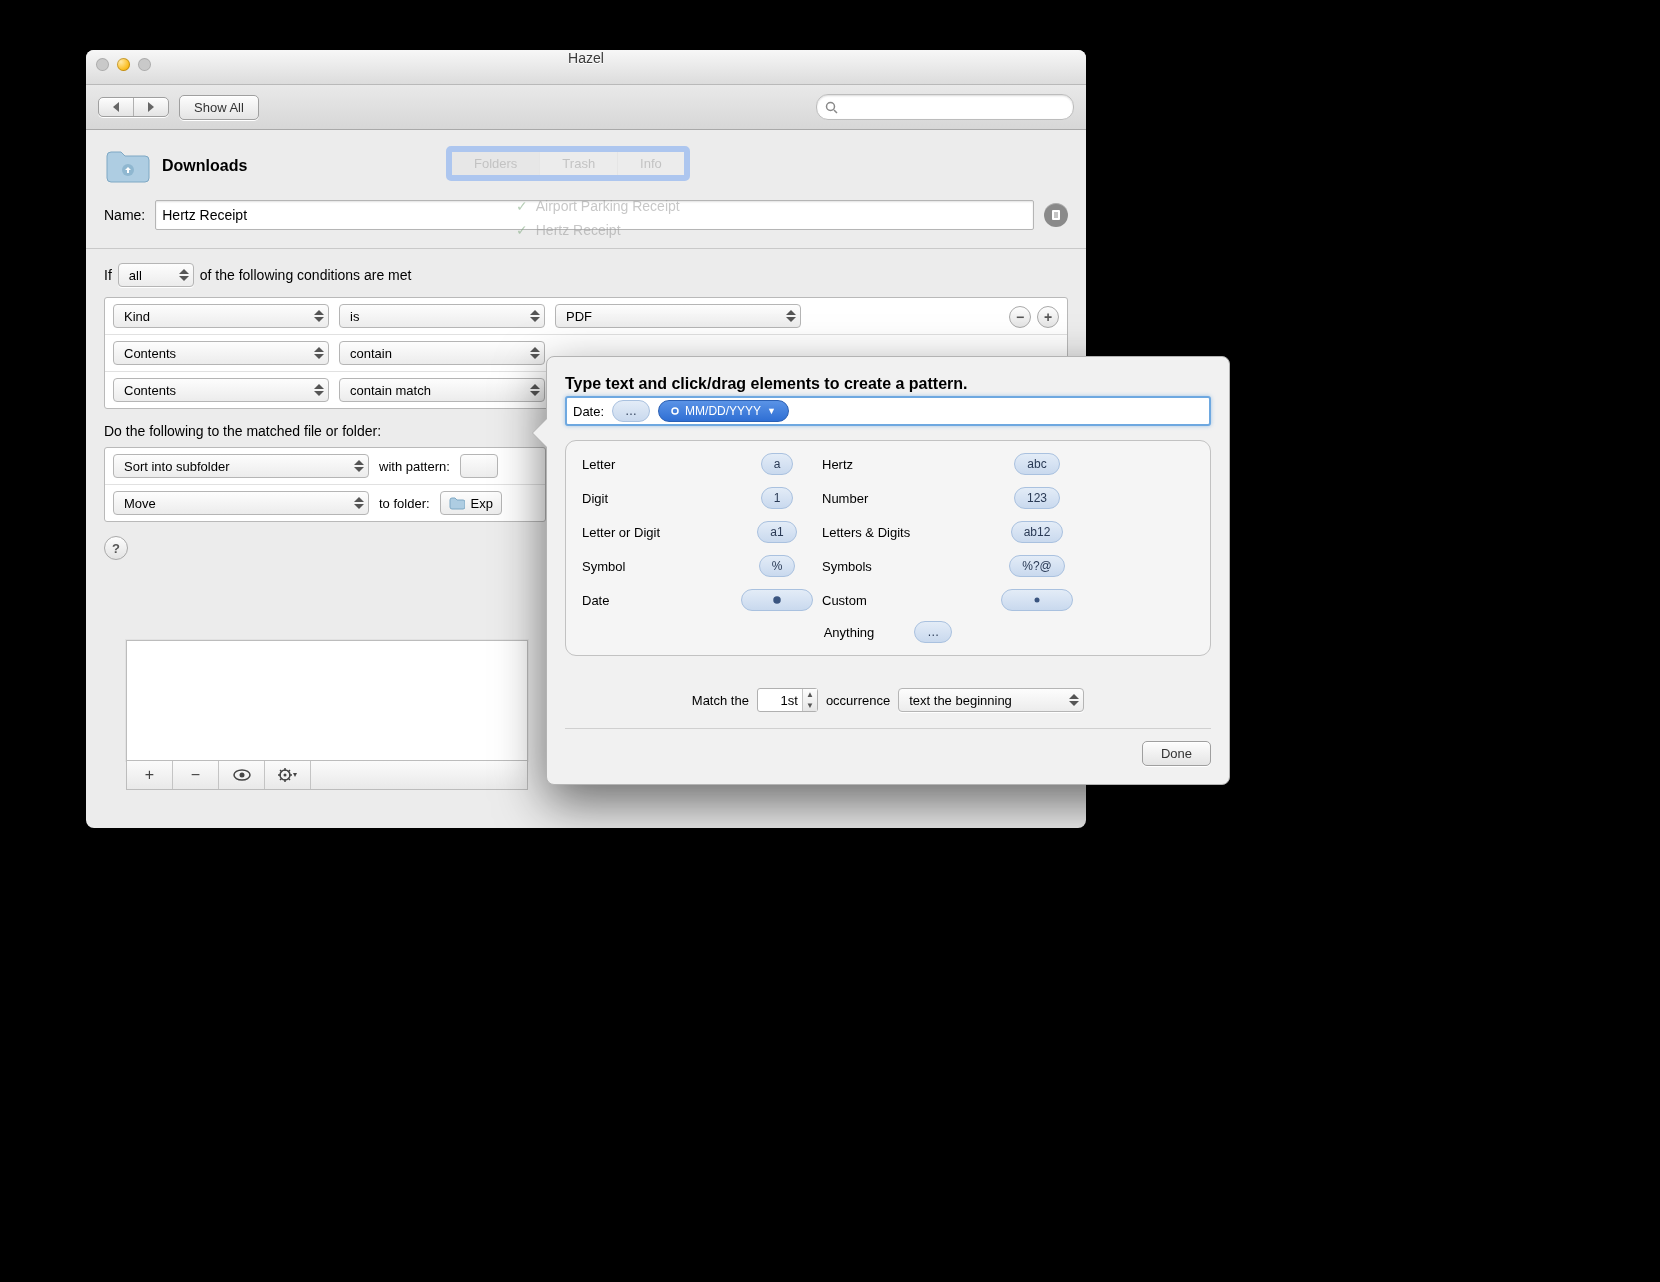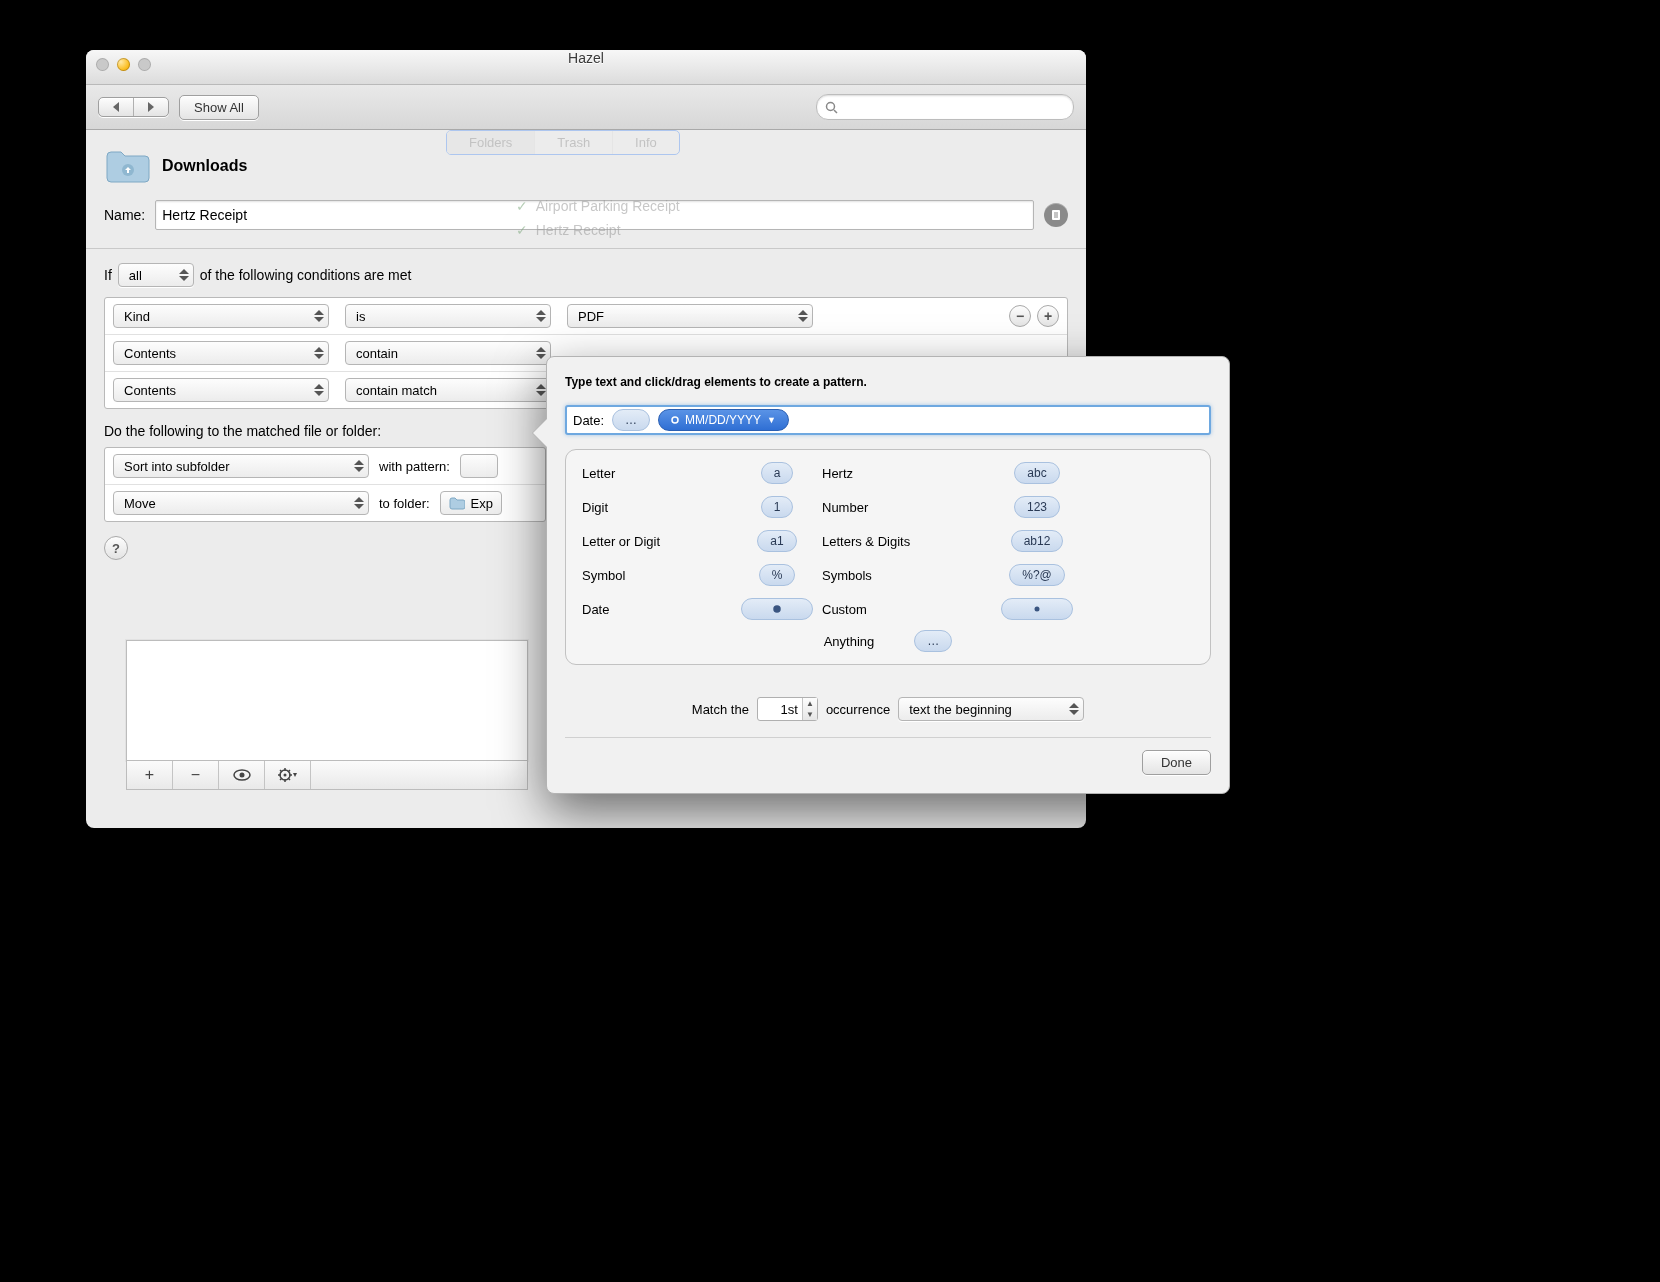--- a/index.html
+++ b/index.html
@@ -114,23 +114,23 @@
     display: flex;
     align-items: center;
     gap: 10px;
     margin-bottom: 14px;
   }
   .folder-icon-svg { width: 48px; height: 40px; }
   .folder-title { font-size: 16px; font-weight: 600; }
 
   .ghost-tabs {
     position: absolute;
-    left: 360px; top: 0;
+    left: 360px; top: 16px;
     display: flex;
-    border: 1px solid #3b82f6;
+    border: 6px solid #3b82f6;
     border-radius: 5px;
     overflow: hidden;
     opacity: 0.35;
   }
   .ghost-tabs span {
     padding: 4px 22px;
     font-size: 13px; color: #777;
     border-right: 1px solid #d9d9d9;
   }
   .ghost-tabs span:last-child { border-right: none; }
@@ -190,21 +190,21 @@
     display:flex; flex-direction:column; align-items:center; gap:0;
     color:#555;
   }
 
   .rules-box, .actions-box {
     border:1px solid #b9b9b9;
     border-radius:3px;
     background:#fff;
   }
   .rule-row {
-    display:flex; align-items:center; gap:16px;
+    display:flex; align-items:flex-end; gap:10px;
     padding:6px 8px;
     border-bottom:1px solid #e1e1e1;
     position: relative;
   }
   .rule-row:last-child { border-bottom:none; }
   .rule-row .popup.attr { width: 200px; }
   .rule-row .popup.op   { width: 190px; }
   .rule-row .popup.val  { width: 230px; }
   .pm-group {
     margin-left:auto;
@@ -286,22 +286,22 @@
     content:"";
     position:absolute;
     left:-14px; top:62px;
     width:0;height:0;
     border-top:14px solid transparent;
     border-bottom:14px solid transparent;
     border-right:14px solid #f1f1f1;
     filter: drop-shadow(-1px 0 0 #b3b3b3);
   }
   .popover h4 {
-    margin:0 0 16px 0;
-    font-size:12px; font-weight:700;
+    margin:0 0 3px 0;
+    font-size:16px; font-weight:700;
   }
   .pattern-field {
     border:2px solid #6ea8e0;
     border-radius:3px;
     background:#fff;
     height:26px;
     display:flex; align-items:center; gap:8px;
     padding:0 6px;
     box-shadow: 0 0 4px rgba(110,168,224,0.6);
   }

